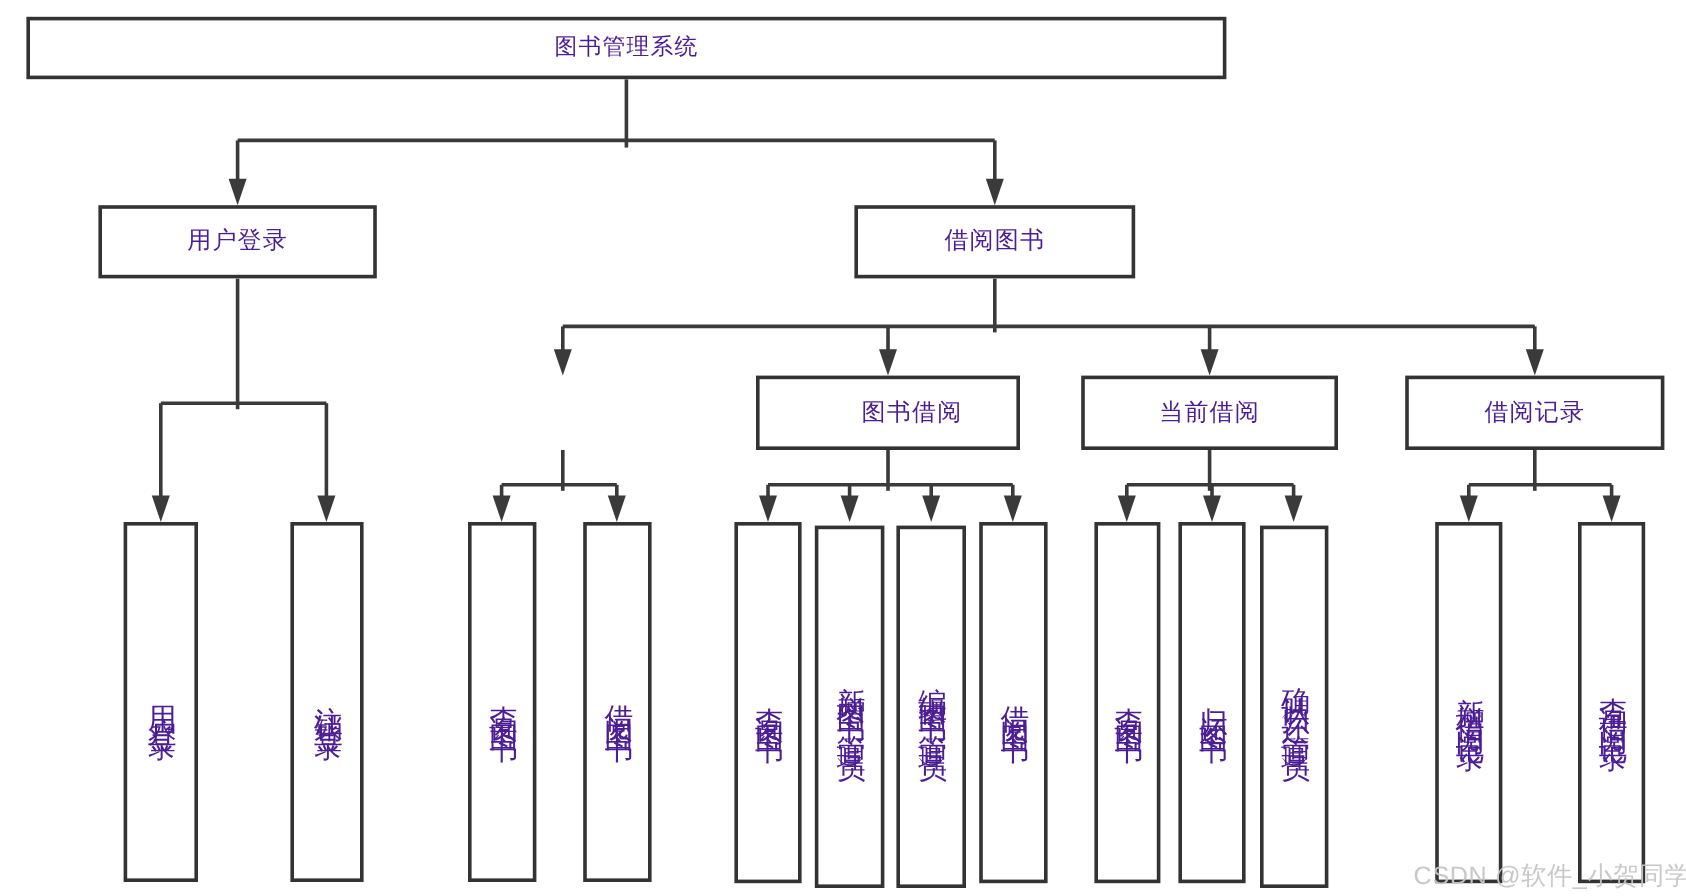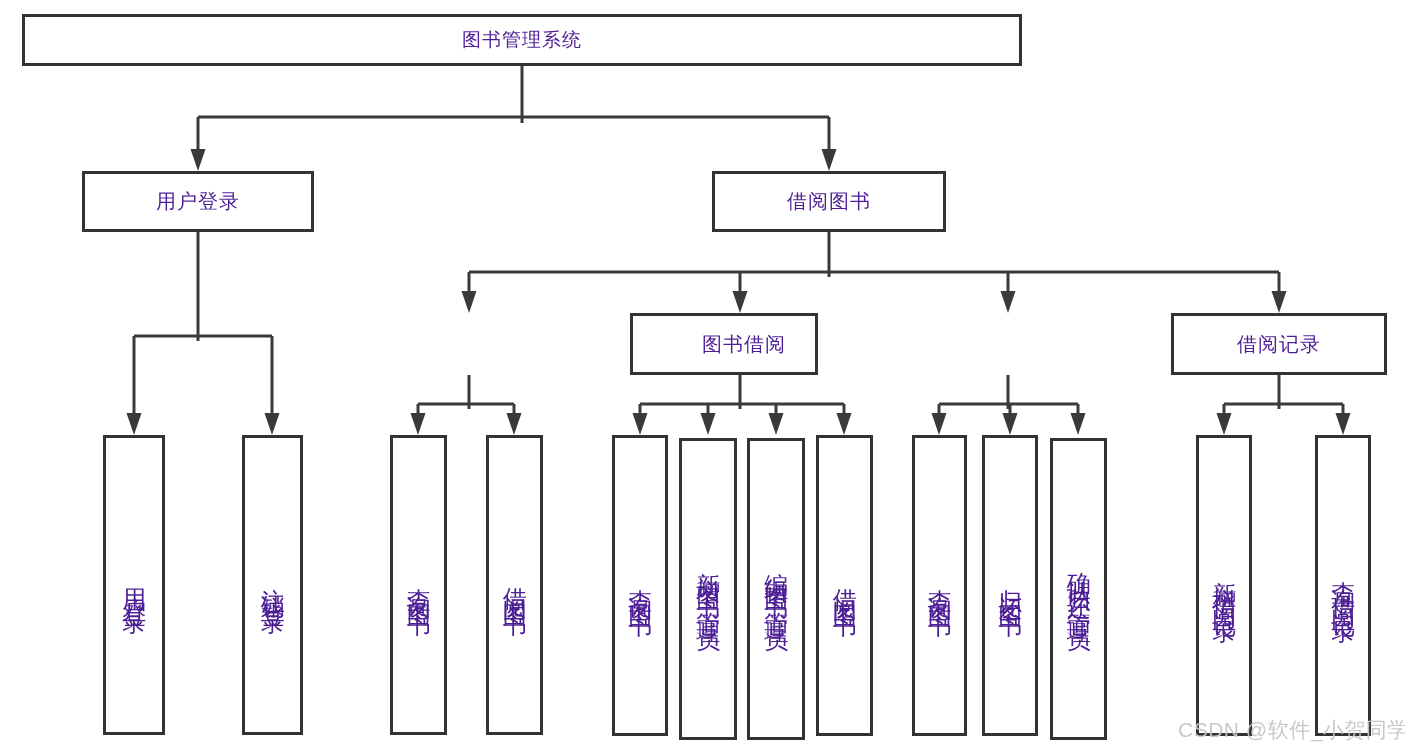--- a/index.html
+++ b/index.html
@@ -121,21 +121,22 @@
       <polygon points="1216.5,413 1231.5,413 1224,435"></polygon>
       <polygon points="1335.5,413 1350.5,413 1343,435"></polygon>
     </g>
   </svg>
 
   <div class="node h-node root-node" style="left:22px; top:14px; width:1000px; height:52px;">图书管理系统</div>
 
   <div class="node h-node" style="left:82px; top:171px; width:232px; height:61px;">用户登录</div>
   <div class="node h-node" style="left:712px; top:171px; width:234px; height:61px;">借阅图书</div>
 
-  <div class="node h-node" style="left:630px; top:313px; width:188px; height:62px;padding-left:40px;">图书借阅</div>
+  <div class="node h-node" style="left:630px; top:313px; width:220px; height:62px;padding-left:40px;">图书借阅</div>
+  <div class="node h-node" style="left:901px; top:313px; width:214px; height:62px;">当前借阅</div>
   <div class="node h-node" style="left:1171px; top:313px; width:216px; height:62px;">借阅记录</div>
 
   <div class="node v-node" style="left:103px; top:435px; width:62px; height:300px;">用户登录</div>
   <div class="node v-node" style="left:242px; top:435px; width:61px; height:300px;">注销登录</div>
 
   <div class="node v-node" style="left:390px; top:435px; width:57px; height:300px;">查询图书</div>
   <div class="node v-node" style="left:486px; top:435px; width:57px; height:300px;">借阅图书</div>
 
   <div class="node v-node" style="left:612px; top:435px; width:56px; height:301px;">查询图书</div>
   <div class="node v-node" style="left:679px; top:438px; width:58px; height:302px;">新增图书（管理员）</div>

